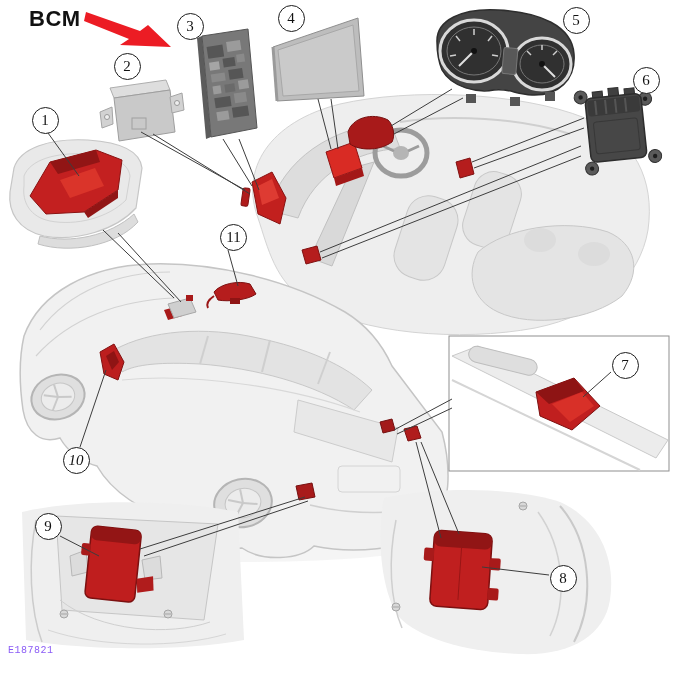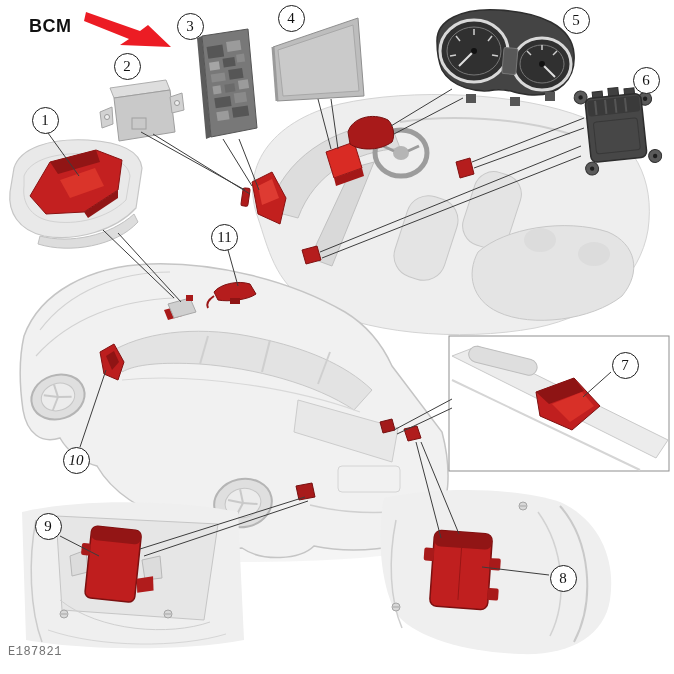--- a/index.html
+++ b/index.html
@@ -2,25 +2,25 @@
 <html><head>
 <meta charset="utf-8">
 <style>
   html,body{margin:0;padding:0;background:#fff;}
   .stage{
     position:relative;width:674px;height:674px;background:#ffffff;overflow:hidden;
     font-family:"Liberation Sans",sans-serif;
   }
   .artwork{position:absolute;left:0;top:0;}
   .bcm-label{
-    position:absolute;left:29px;top:16px;font-size:18px;font-weight:600;
+    position:absolute;left:29px;top:6px;font-size:22px;font-weight:600;
     letter-spacing:.5px;color:#111;font-family:"Liberation Sans",sans-serif;
   }
   .figure-code{
-    position:absolute;left:8px;top:645px;font-size:12px;color:#737373;
+    position:absolute;left:8px;top:645px;font-size:10px;color:#8b5cf6;
     font-family:"Liberation Mono","DejaVu Sans Mono",monospace;letter-spacing:.5px;
   }
   .callout-layer{position:absolute;left:0;top:0;width:100%;height:100%;pointer-events:none;}
   .callout{
     position:absolute;width:27px;height:27px;border:1.4px solid #1c1c1c;border-radius:50%;
     background:#fff;display:flex;align-items:center;justify-content:center;box-sizing:border-box;
   }
   .callout span{
     font-family:"Liberation Serif",serif;font-size:15px;color:#111;line-height:1;
   }
@@ -334,17 +334,17 @@
       </div>
       <div class="callout" style="left: 549.5px; top: 564.5px;">
         <span>8</span>
       </div>
       <div class="callout" style="left: 34.5px; top: 512.5px;">
         <span>9</span>
       </div>
       <div class="callout" style="left: 62.5px; top: 446.5px; font-style: italic;">
         <span>10</span>
       </div>
-      <div class="callout" style="left: 211px; top: 223.5px; align-items: center;">
+      <div class="callout" style="left: 220px; top: 223.5px; align-items: center;">
         <span>11</span>
       </div>
     </div>
 </div>
 
 </body></html>

